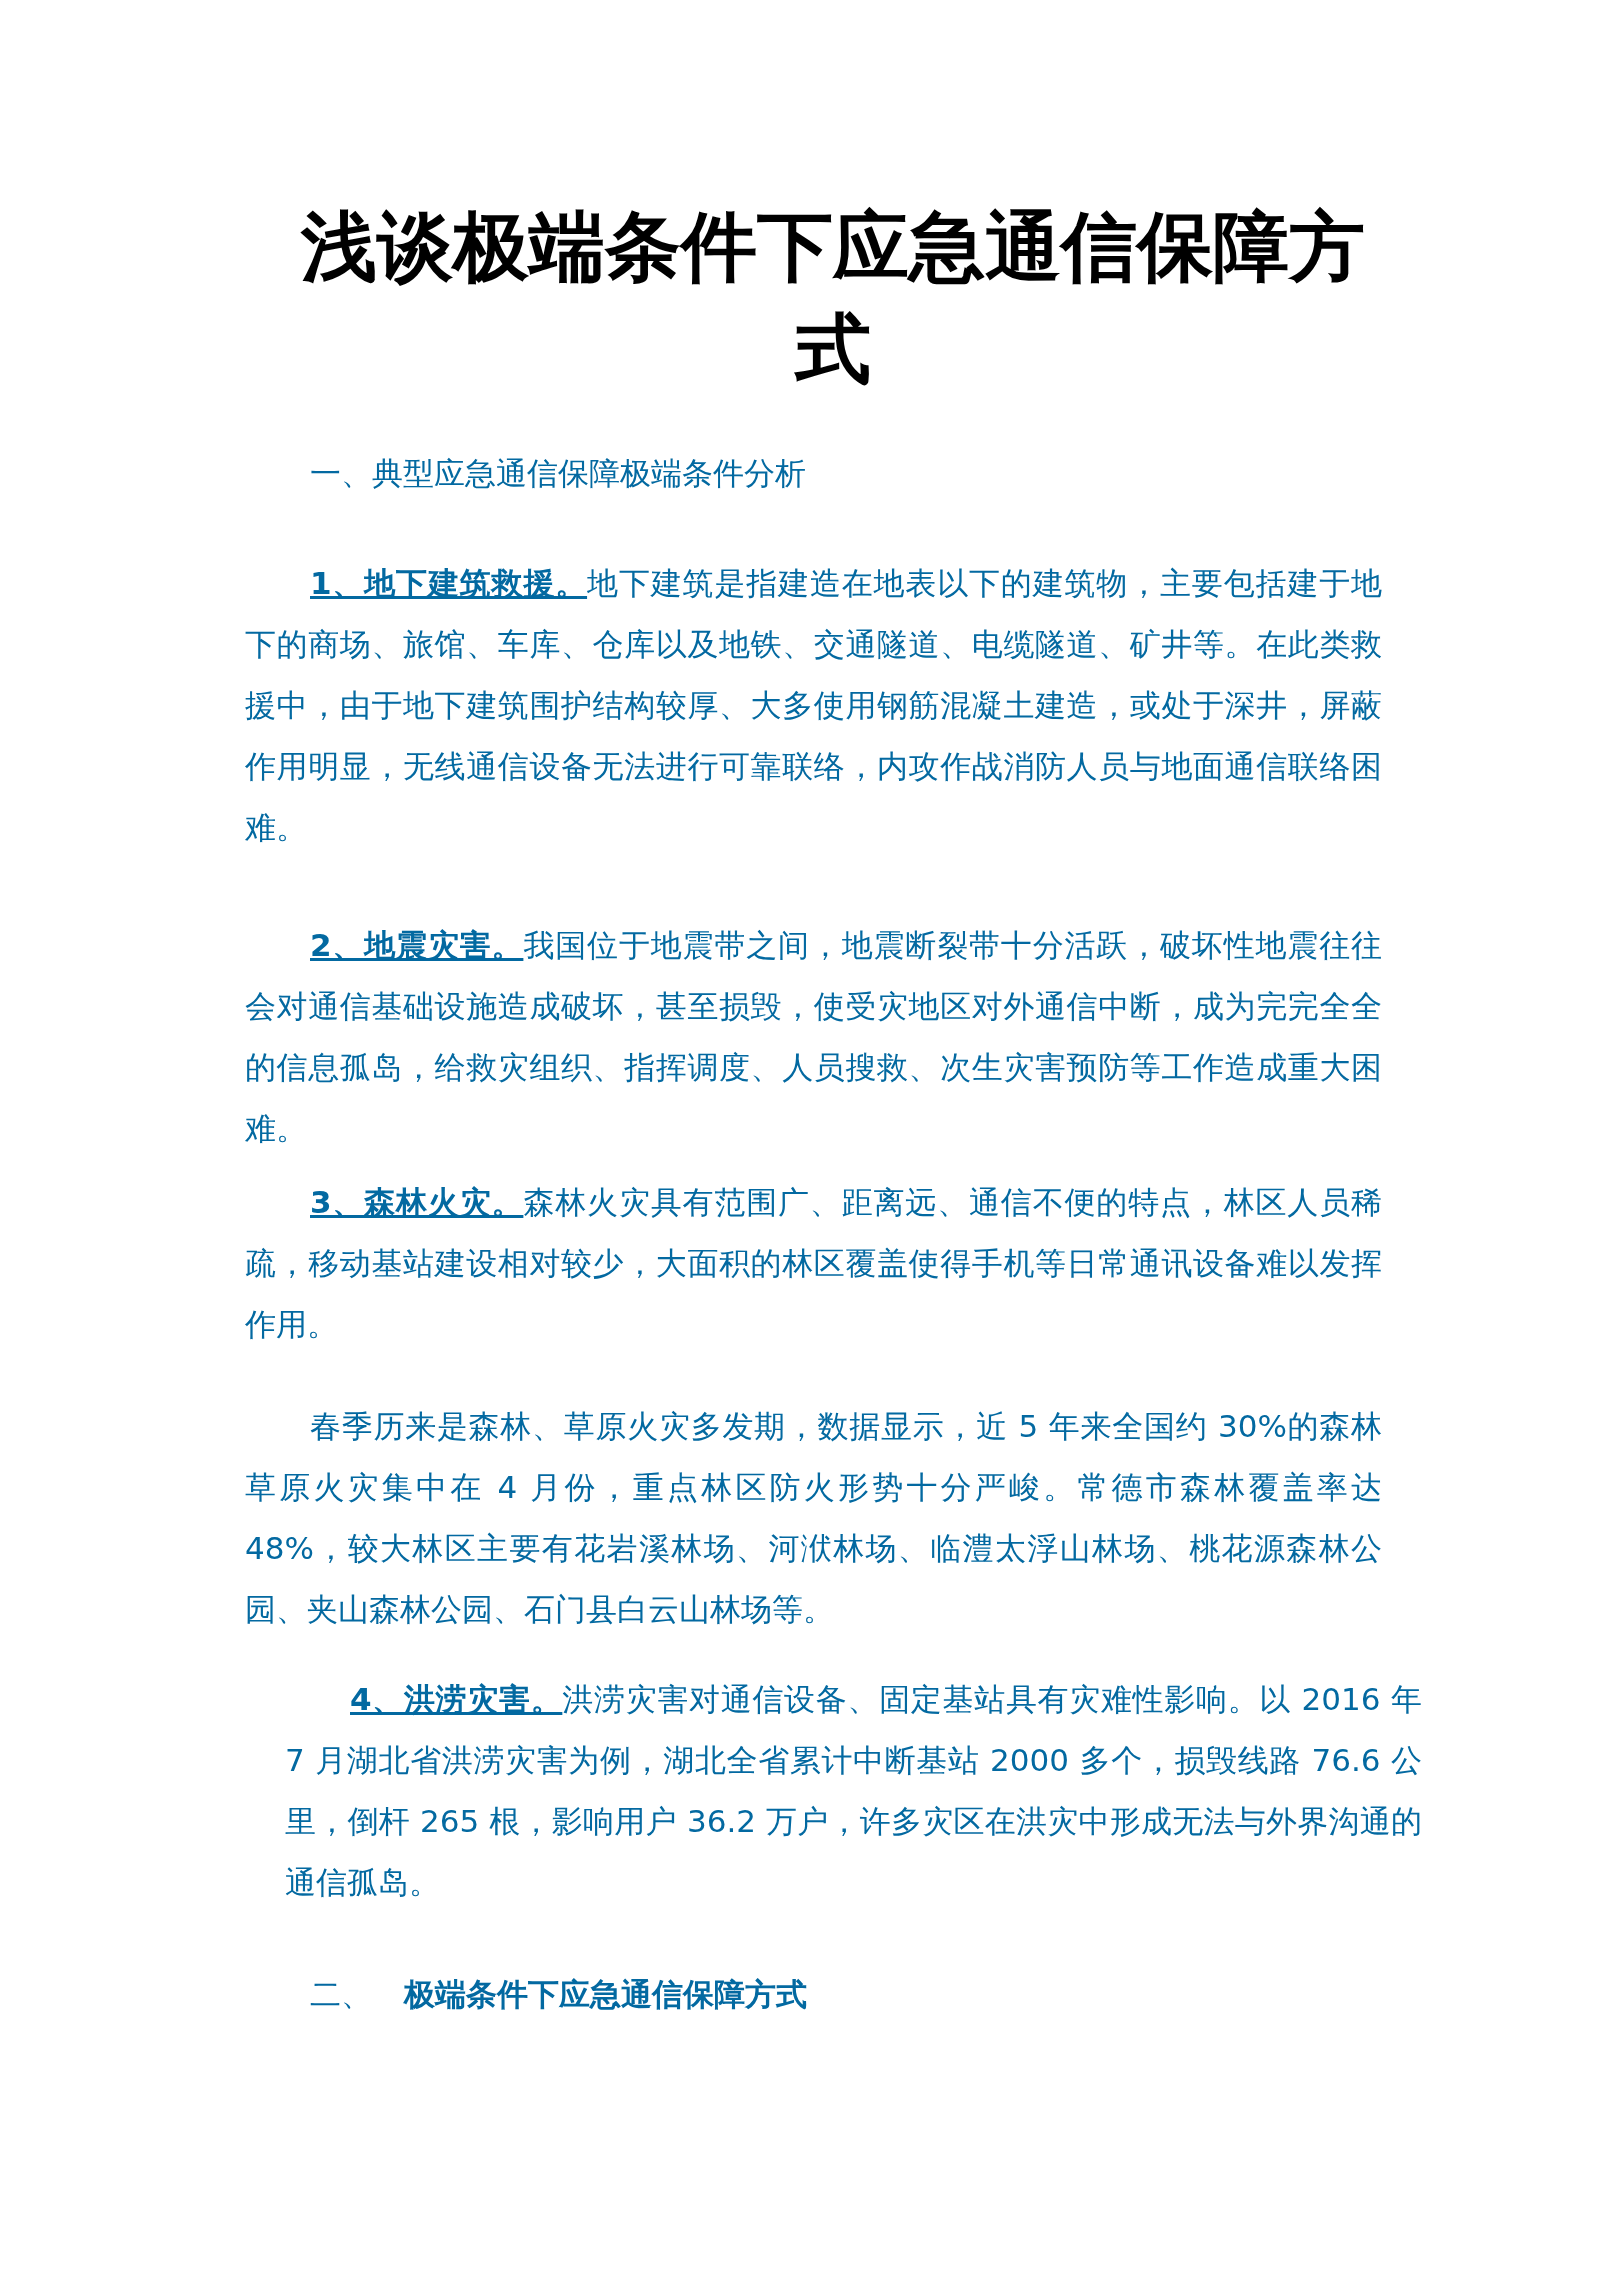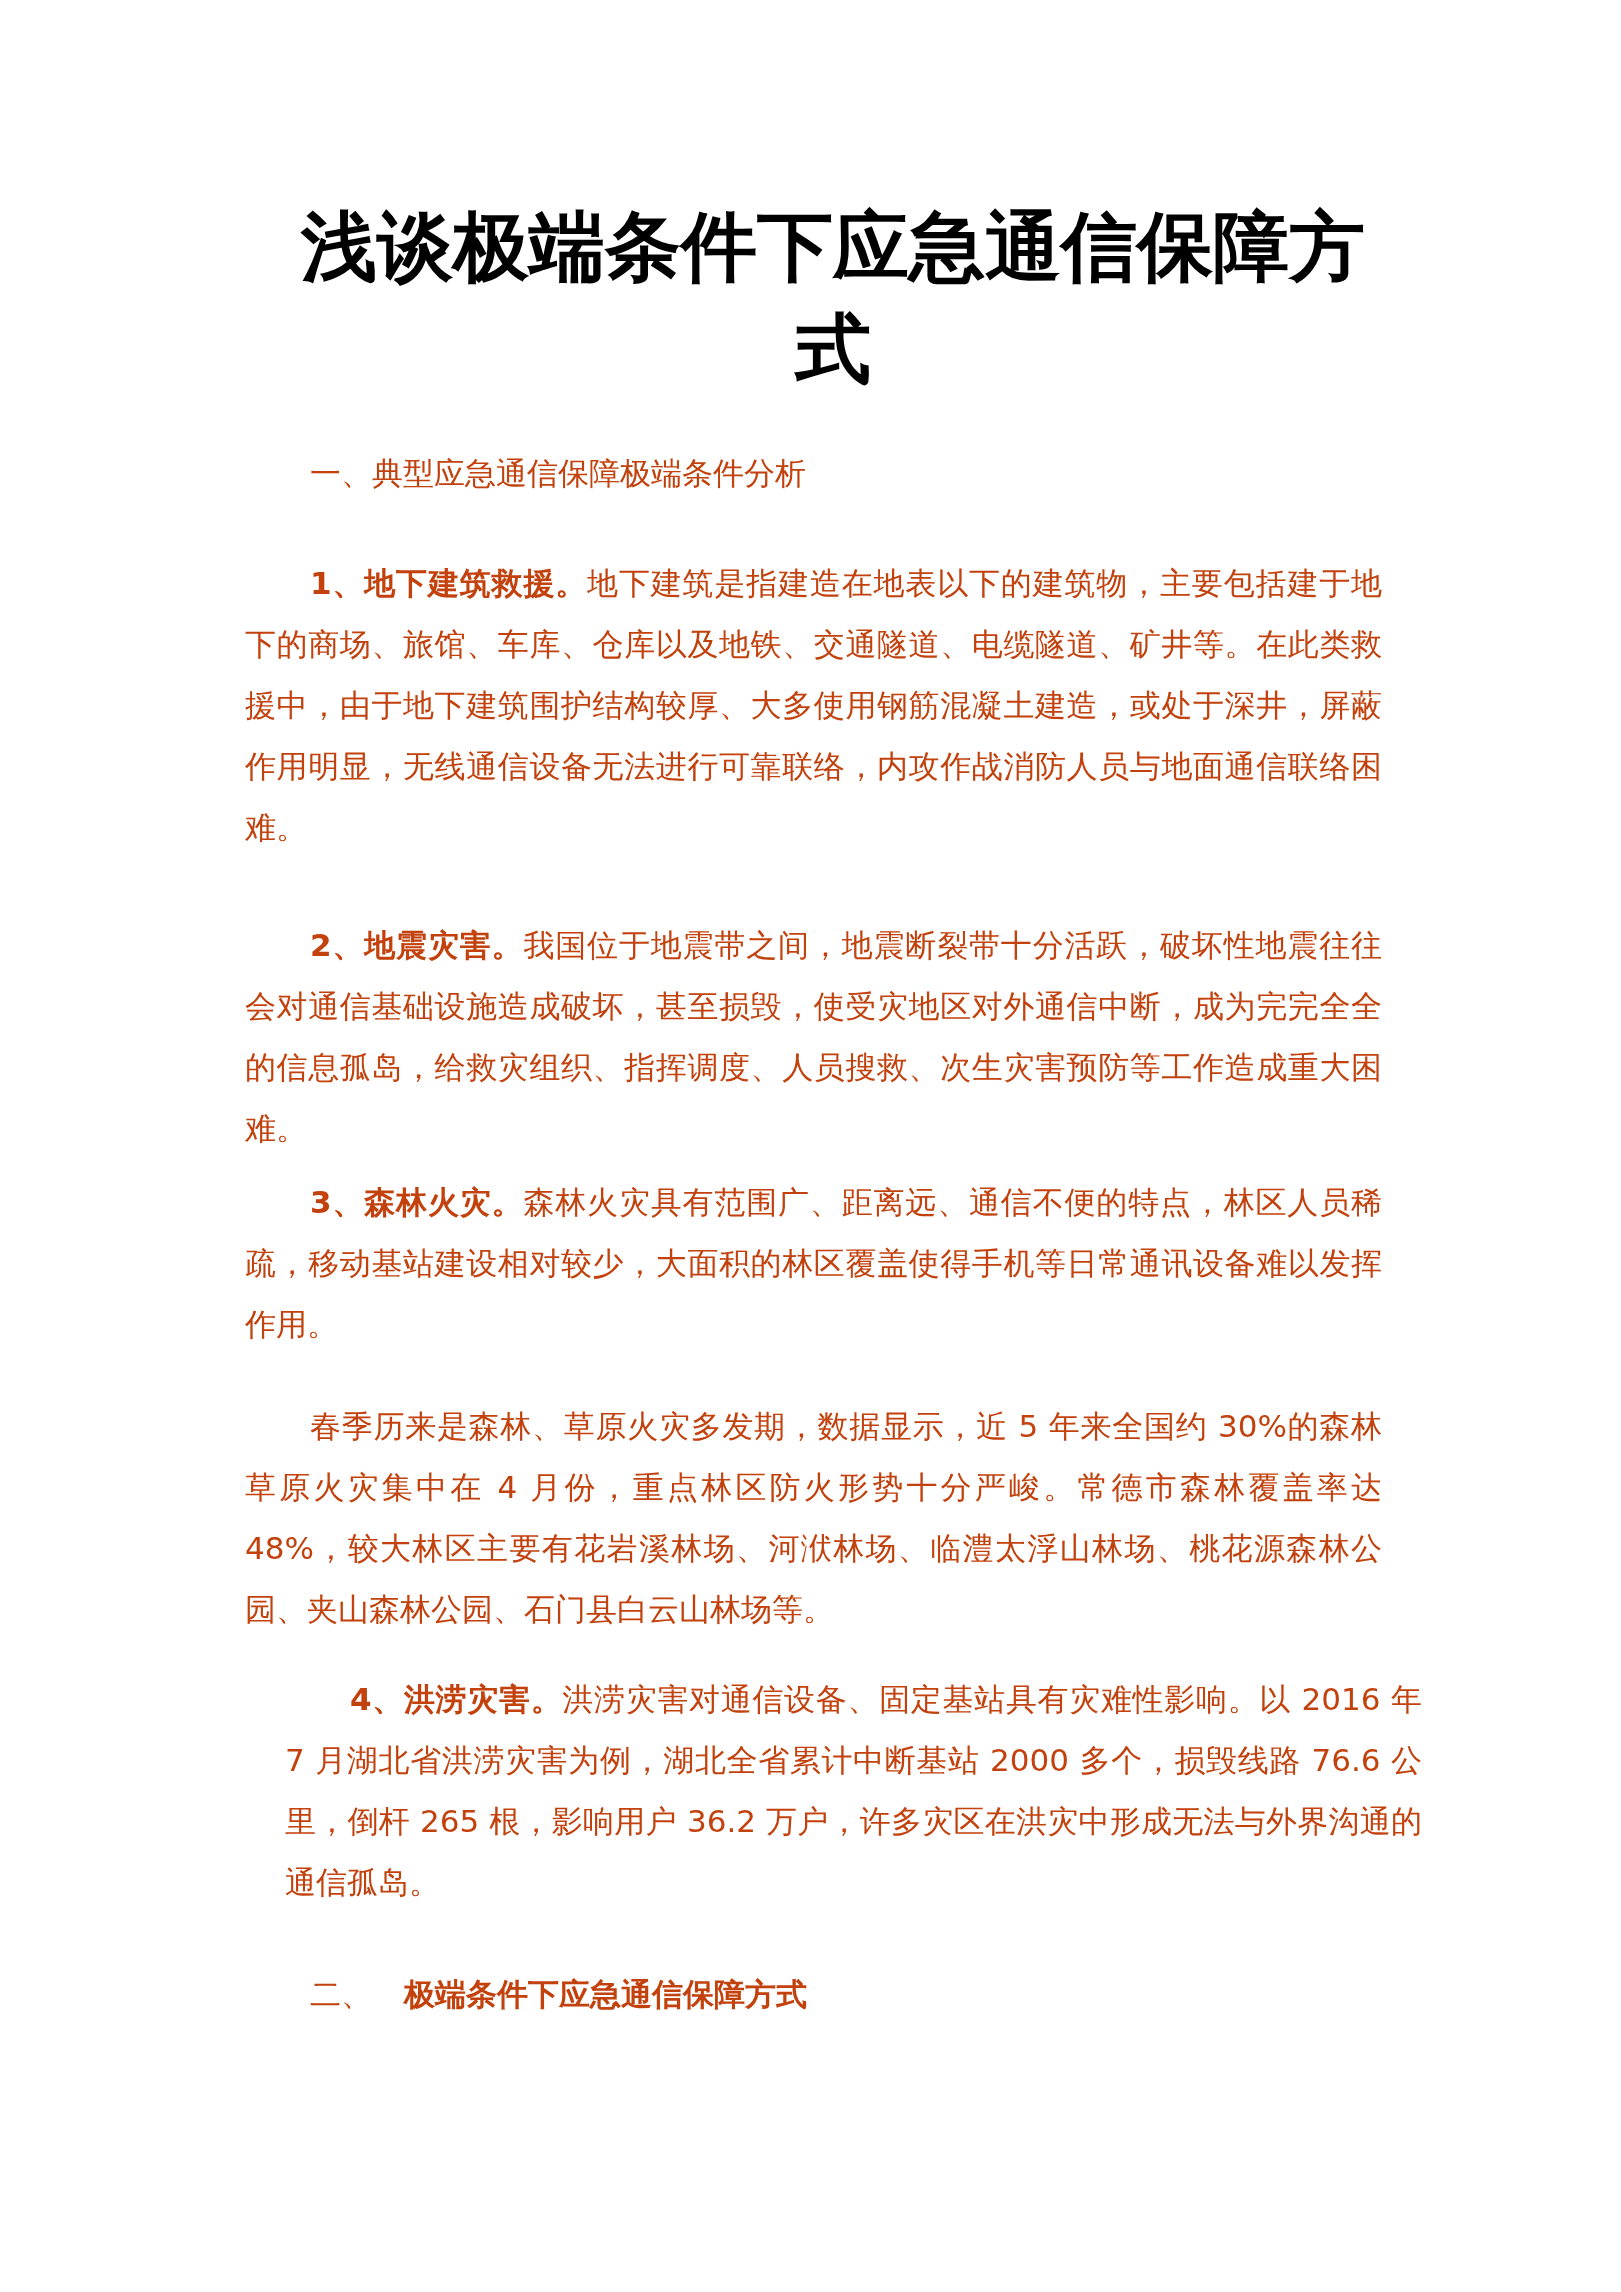--- a/index.html
+++ b/index.html
@@ -3,23 +3,23 @@
   <meta charset="utf-8">
   <style>
     html, body { margin: 0; padding: 0; background: #ffffff; }
     body { width: 1621px; height: 2293px; position: relative; overflow: hidden;
            font-family: "DejaVu Sans", "Liberation Sans", sans-serif; color: #333333; }
     .page { position: absolute; left: 0; top: 0; width: 1621px; height: 1679px; }
     .title { position: absolute; left: 294px; top: 196px; width: 1078px; text-align: center;
              font-family: "DejaVu Sans", sans-serif; font-weight: bold; font-size: 76px;
              line-height: 102px; color: #000000; letter-spacing: 0px; }
     .body-text { position: absolute; left: 245px; width: 1137px; font-size: 31px;
-                 line-height: 61px; color: #c2410c; }
+                 line-height: 61px; color: #0369a1; }
     .para { margin: 0; text-indent: 65px; text-align: justify; }
-    .lead { font-weight: bold; }
+    .lead { font-weight: bold; text-decoration: underline; }
     .heading { margin: 0; text-indent: 65px; }
     .heading .strong { font-weight: bold; margin-left: 32px; }
   </style>
 </head>
 <body>
 
 <div class="page">
 
   <div class="title">浅谈极端条件下应急通信保障方式</div>
 

